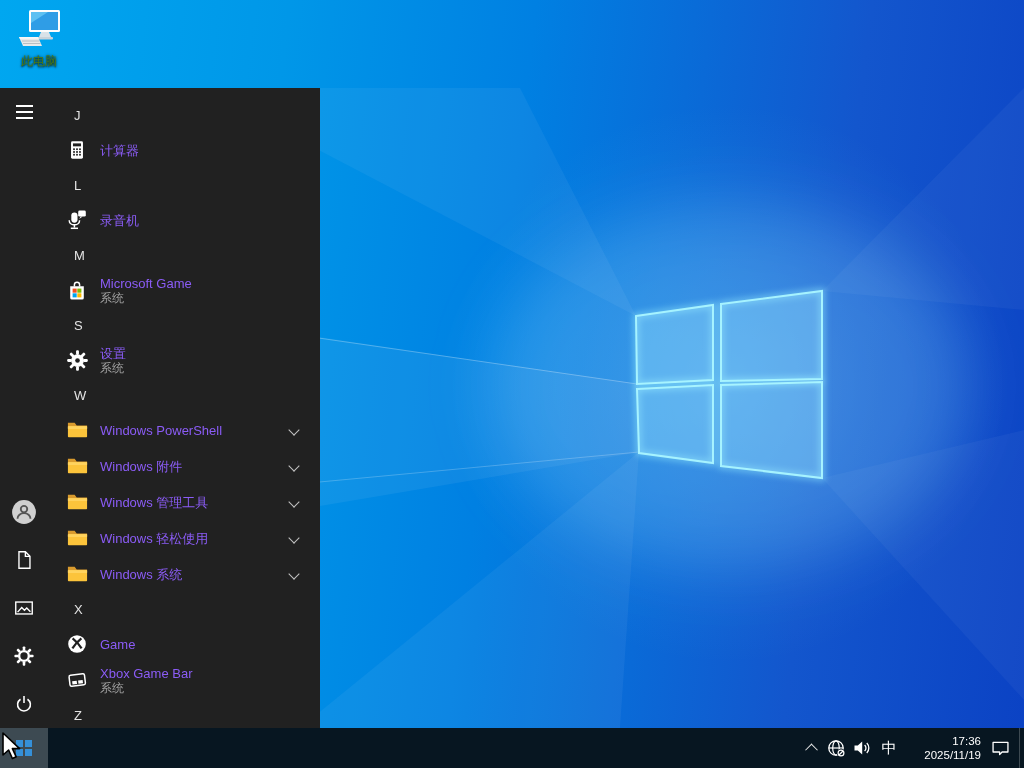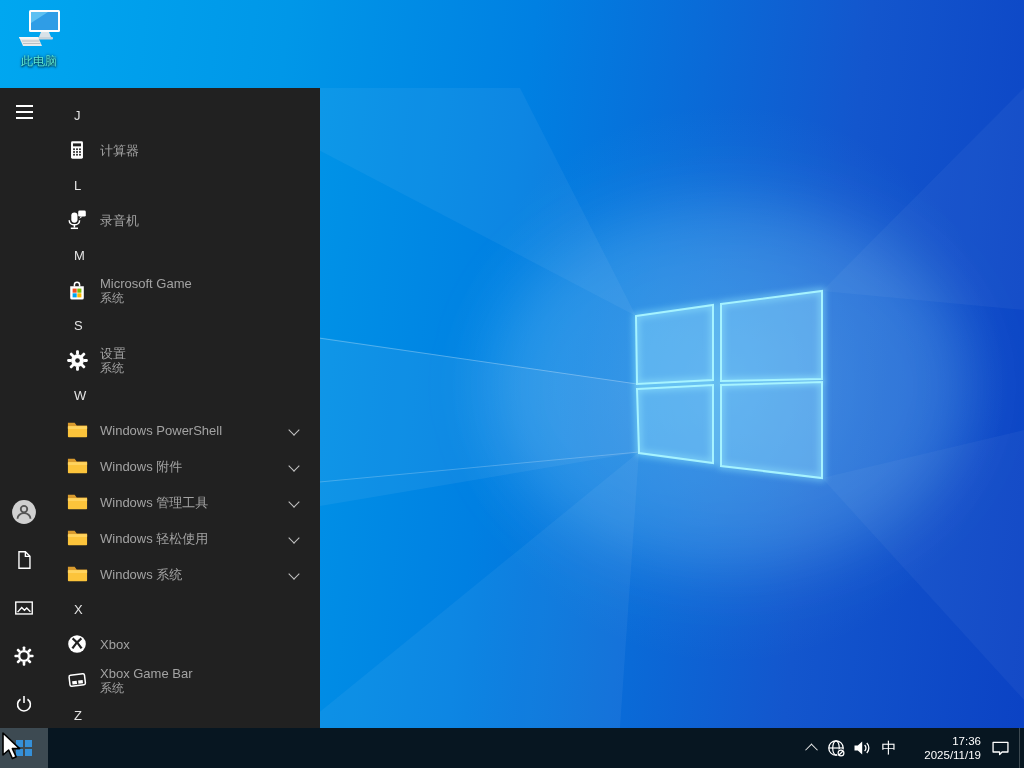--- a/index.html
+++ b/index.html
@@ -9,40 +9,40 @@
   
   .wallpaper{position:absolute;inset:0;
     background:
       radial-gradient(circle at 71% 50%, rgba(120,215,255,0.28) 0%, rgba(120,215,255,0.10) 18%, rgba(120,215,255,0) 34%),
       linear-gradient(97deg,#00a7f0 0%,#0097e8 26%,#0080e2 48%,#1356cd 78%,#0b42c4 100%);}
   .wallpaper svg{position:absolute;inset:0;}
 
   
   .desktop-icon{position:absolute;left:8px;top:8px;width:62px;display:flex;flex-direction:column;
     align-items:center;gap:1px;cursor:default;}
-  .desktop-icon .lbl{color:#5eead4;font-size:12px;text-shadow:0 1px 2px rgba(0,0,0,.85),0 0 3px rgba(0,0,0,.6);}
+  .desktop-icon .lbl{color:#4d7c0f;font-size:12px;text-shadow:0 1px 2px rgba(0,0,0,.85),0 0 3px rgba(0,0,0,.6);}
 
   
   .start-menu{position:absolute;left:0;top:88px;width:320px;height:640px;background:#212121;
     display:flex;z-index:5;color:#fff;}
   .rail{position:relative;width:48px;flex:0 0 48px;}
   .rail-btn{width:48px;height:48px;display:flex;align-items:center;justify-content:center;}
   .rail-top{position:absolute;top:0;left:0;}
   .rail-bottom{position:absolute;bottom:0;left:0;display:flex;flex-direction:column;}
   .hamburger{display:flex;flex-direction:column;gap:4px;}
   .hamburger span{display:block;width:17px;height:2px;background:#fff;}
 
   .apps{flex:1;padding-top:10px;overflow:hidden;}
   .letter-row{height:34px;display:flex;align-items:center;padding-left:26px;
     font-size:13px;color:#e4e4e4;}
   .app-row{height:36px;display:flex;align-items:center;padding-left:16px;padding-right:14px;}
   .app-icon{width:26px;height:26px;flex:0 0 26px;display:flex;align-items:center;justify-content:center;
     margin-right:10px;}
   .app-text{display:flex;flex-direction:column;justify-content:center;min-width:0;}
-  .app-title{font-size:13px;color:#a3a3a3;line-height:15px;white-space:nowrap;text-align:center;}
+  .app-title{font-size:13px;color:#8b5cf6;line-height:15px;white-space:nowrap;text-align:center;}
   .app-sub{font-size:12px;color:#a2a2a2;line-height:14px;}
   .chev-down{margin-left:auto;width:7px;height:7px;border-right:1.5px solid #c3c3c3;
     border-bottom:1.5px solid #c3c3c3;transform:rotate(45deg);margin-right:8px;flex:0 0 auto;}
 
   
   .taskbar{position:absolute;left:0;bottom:0;width:1024px;height:40px;background:#071621;
     display:flex;align-items:stretch;z-index:10;color:#fff;}
   .start-btn{width:48px;background:#3d4a52;display:flex;align-items:center;justify-content:center;}
   .winlogo{display:grid;grid-template-columns:7px 7px;grid-template-rows:7px 7px;gap:1.5px;}
   .winlogo i{background:#3590d8;display:block;}
@@ -353,21 +353,21 @@
 
       <div class="app-row">
         <span class="app-icon">
           <svg width="22" height="22" viewBox="0 0 24 24">
             <circle cx="12" cy="12" r="9.6" fill="#fff"></circle>
             <path d="M7.2,5.8 C10,8 14.6,12.8 17,16.8" fill="none" stroke="#212121" stroke-width="2.4"></path>
             <path d="M16.8,5.8 C14,8 9.4,12.8 7,16.8" fill="none" stroke="#212121" stroke-width="2.4"></path>
           </svg>
         </span>
         <span class="app-text">
-            <span class="app-title">Xbox</span>
+            <span class="app-title">Game</span>
           </span>
       </div>
 
       <div class="app-row">
         <span class="app-icon">
           <svg width="24" height="24" viewBox="0 0 24 24">
             <g transform="rotate(-7 12 12)">
               <rect x="4.5" y="6.5" width="15.5" height="11" rx="1.6" fill="none" stroke="#fff" stroke-width="1.5"></rect>
               <rect x="7" y="12.6" width="4.6" height="3.4" fill="#fff"></rect>
               <rect x="13" y="12.6" width="4.6" height="3.4" fill="#fff"></rect>

